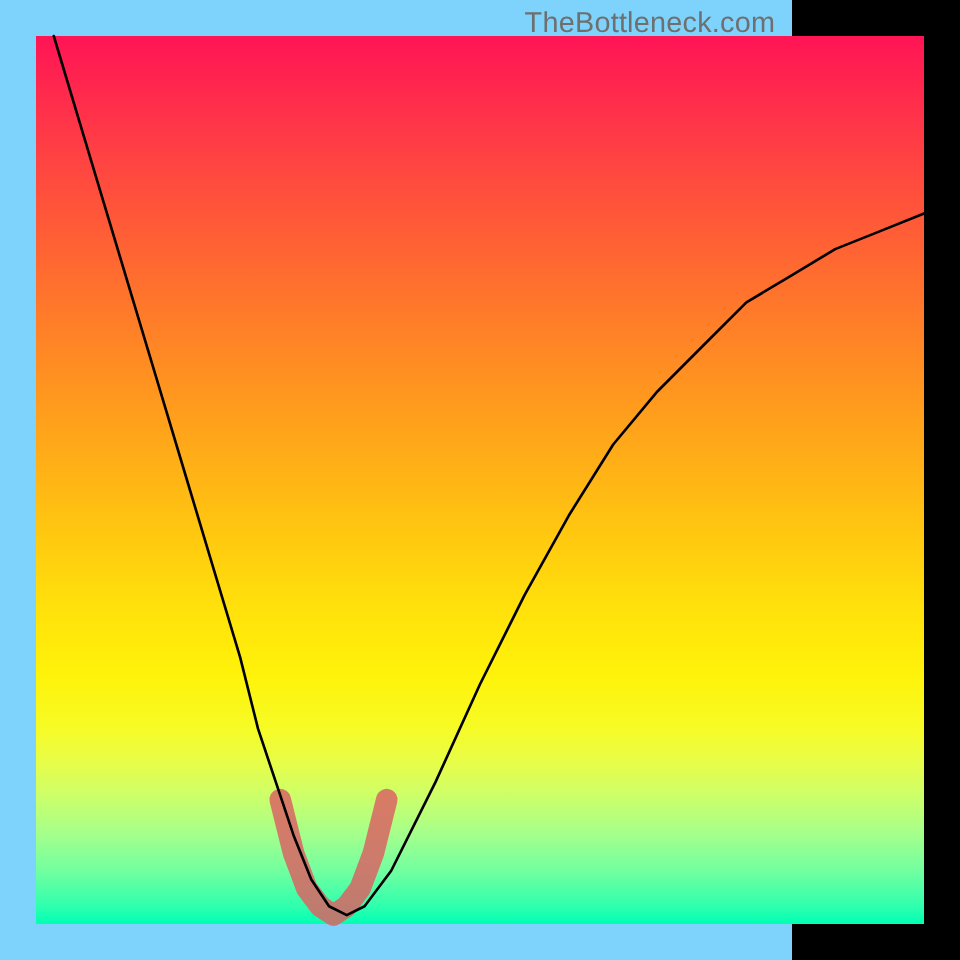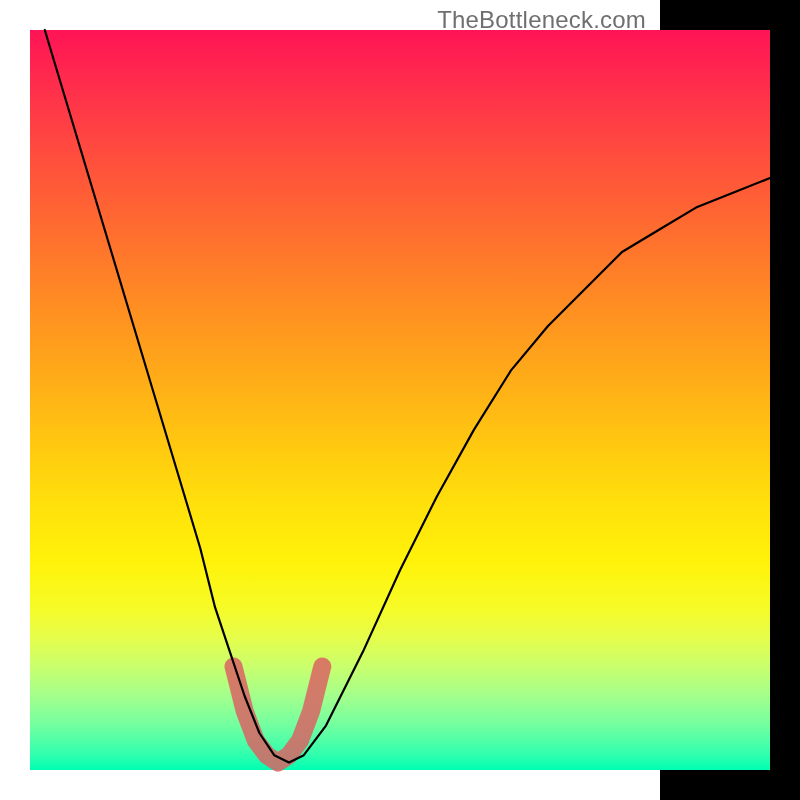--- a/index.html
+++ b/index.html
@@ -8,21 +8,21 @@
     width: 800px;
     height: 800px;
     background: #000;
     overflow: hidden;
     font-family: Arial, Helvetica, sans-serif;
   }
   .frame {
     position: relative;
     width: 660px;
     height: 800px;
-    background: #ffffff;
+    background: #7dd3fc;
   }
   .watermark {
     position: absolute;
     top: 6px;
     right: 14px;
     color: #6f6f6f;
     font-size: 24px;
     font-weight: 500;
     letter-spacing: 0.2px;
     z-index: 10;

